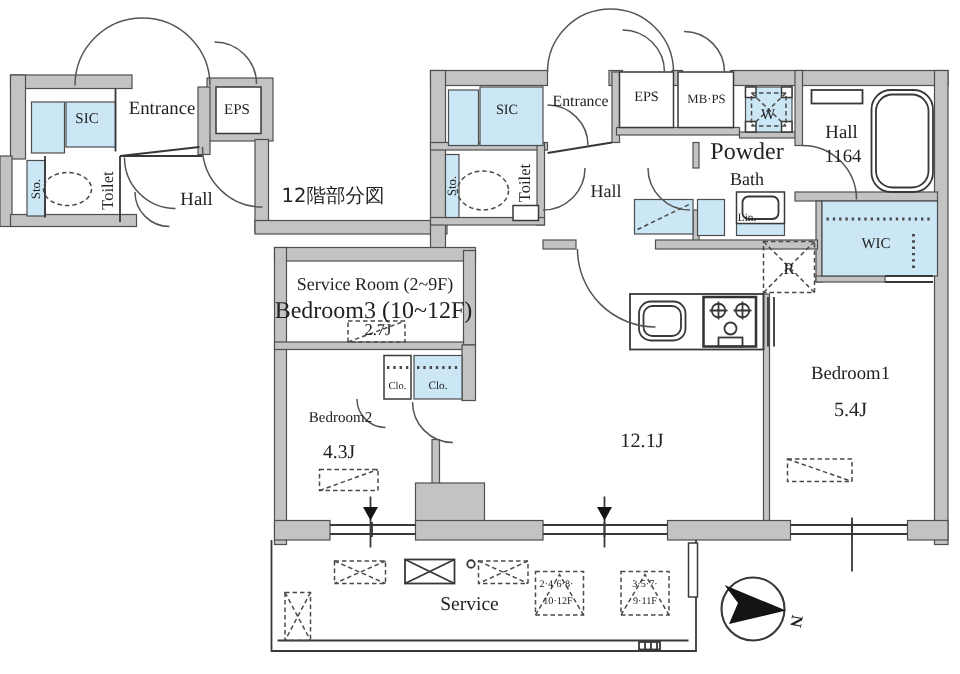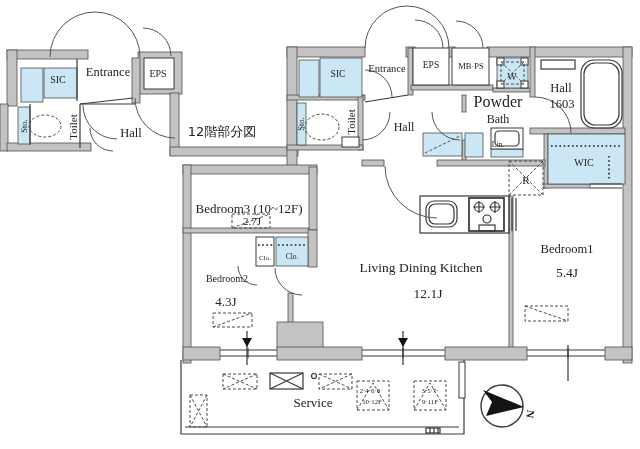--- a/index.html
+++ b/index.html
@@ -228,35 +228,35 @@
   <div class="lbl jp" style="left:222px;top:131px;font-size:13px">12階部分図</div>
 
   <div class="lbl" style="left:338px;top:75px;font-size:9.5px">SIC</div>
   <div class="lbl" style="left:387px;top:69px;font-size:10.5px">Entrance</div>
   <div class="lbl" style="left:431px;top:66px;font-size:9.5px">EPS</div>
   <div class="lbl" style="left:471px;top:66px;font-size:8.5px">MB·PS</div>
   <div class="lbl" style="left:512px;top:77px;font-size:10px">W</div>
   <div class="lbl" style="left:498px;top:102px;font-size:16px">Powder</div>
   <div class="lbl" style="left:498px;top:119px;font-size:12px">Bath</div>
   <div class="lbl" style="left:561px;top:88px;font-size:12.5px">Hall</div>
-  <div class="lbl" style="left:562px;top:104px;font-size:12.5px">1603</div>
+  <div class="lbl" style="left:562px;top:104px;font-size:12.5px">1164</div>
   <div class="lbl vert" style="left:301px;top:124px;font-size:8.5px">Sto.</div>
   <div class="lbl vert" style="left:351px;top:122px;font-size:11px">Toilet</div>
   <div class="lbl" style="left:404px;top:127px;font-size:12px">Hall</div>
   <div class="lbl" style="left:498px;top:145px;font-size:7.5px">Lin.</div>
   <div class="lbl" style="left:584px;top:163px;font-size:10px">WIC</div>
   <div class="lbl" style="left:526px;top:180px;font-size:11px">R</div>
 
-  <div class="lbl" style="left:249px;top:208px;font-size:13px">Bedroom3 (10~12F)</div>
+  <div class="lbl" style="left:250px;top:189px;font-size:12px">Service Room (2~9F)</div>
+  <div class="lbl" style="left:249px;top:208px;font-size:16px">Bedroom3 (10~12F)</div>
   <div class="lbl" style="left:252px;top:221px;font-size:11px">2.7J</div>
   <div class="lbl" style="left:265px;top:258px;font-size:7px">Clo.</div>
   <div class="lbl" style="left:292px;top:257px;font-size:7.5px">Clo.</div>
   <div class="lbl" style="left:227px;top:279px;font-size:10px">Bedroom2</div>
   <div class="lbl" style="left:226px;top:301px;font-size:13px">4.3J</div>
-  <div class="lbl" style="left:421px;top:268px;font-size:13.5px">Living Dining Kitchen</div>
   <div class="lbl" style="left:428px;top:294px;font-size:13.5px">12.1J</div>
   <div class="lbl" style="left:567px;top:249px;font-size:12.5px">Bedroom1</div>
   <div class="lbl" style="left:567px;top:273px;font-size:13.5px">5.4J</div>
 
   <div class="lbl" style="left:313px;top:402px;font-size:13px">Service</div>
   <div class="lbl" style="left:371px;top:391px;font-size:6.8px">2·4·6·8·</div>
   <div class="lbl" style="left:372px;top:402px;font-size:6.8px">10·12F</div>
   <div class="lbl" style="left:430px;top:391px;font-size:6.8px">3·5·7·</div>
   <div class="lbl" style="left:430px;top:402px;font-size:6.8px">9·11F</div>
 

